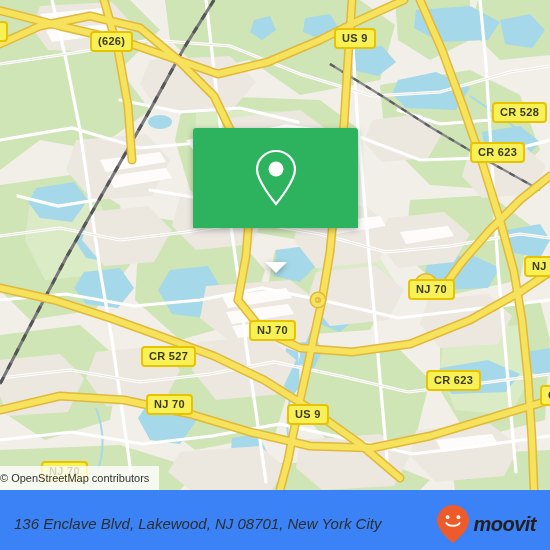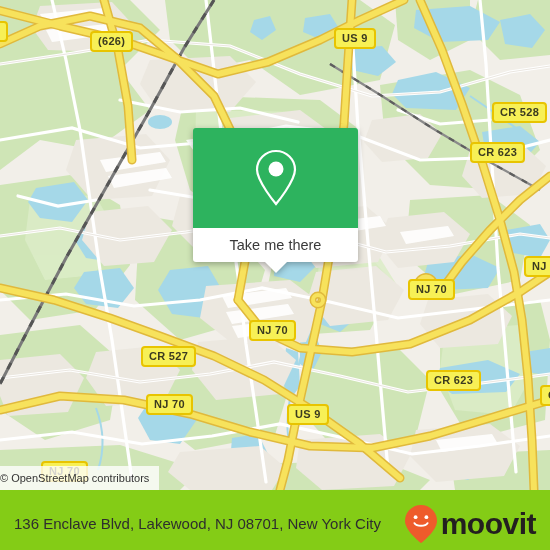--- a/index.html
+++ b/index.html
@@ -104,45 +104,46 @@
     border-top: 11px solid #ffffff;
   }
 
   
   #caption-bar {
     position: absolute;
     left: 0;
     top: 490px;
     width: 550px;
     height: 60px;
-    background: #84cc16;
+    background: #3b82f6;
     display: flex;
     align-items: center;
     justify-content: space-between;
     padding: 8px 14px 0 14px;
     box-sizing: border-box;
     overflow: hidden;
+    font-style: italic;
   }
   #caption-text {
     position: relative;
     font-size: 15px;
     line-height: 20px;
     color: #2e2e2e;
     max-width: 395px;
     font-family: "Liberation Sans", sans-serif;
   }
   #moovit-logo {
     position: relative;
     display: flex;
     align-items: center;
     gap: 3px;
   }
   #moovit-word {
     font-family: "Liberation Sans", sans-serif;
-    font-size: 30px;
+    font-size: 20px;
     font-weight: bold;
     color: #231f20;
     letter-spacing: -0.5px;
     line-height: 30px;
   }
 </style>
 </head>
 <body>
 
 <div id="app">
@@ -337,23 +338,20 @@
     <div class="shield" style="left:287px; top:404px;"><span>US 9</span></div>
     <div class="shield" style="left:41px; top:461px;"><span>NJ 70</span></div>
 
     <div id="popup-card">
       <div id="popup-green">
         <svg width="48" height="60" viewBox="0 0 48 60">
           <path d="M24 3 C13.5 3 5 11.3 5 21.6 C5 33.5 24 56 24 56 C24 56 43 33.5 43 21.6 C43 11.3 34.5 3 24 3 Z" fill="none" stroke="#ffffff" stroke-width="2.2"></path>
           <circle cx="24" cy="21" r="7.5" fill="#ffffff"></circle>
         </svg>
       </div>
-      <div id="popup-white">
-        <span id="popup-label">Take me there</span>
-      </div>
       <div id="popup-tail"></div>
     </div>
 
     <div id="attribution">
       <span>© OpenStreetMap contributors</span>
     </div>
   </div>
 
   <div id="caption-bar">
     <div id="caption-text">136 Enclave Blvd, Lakewood, NJ 08701, New York City</div>

